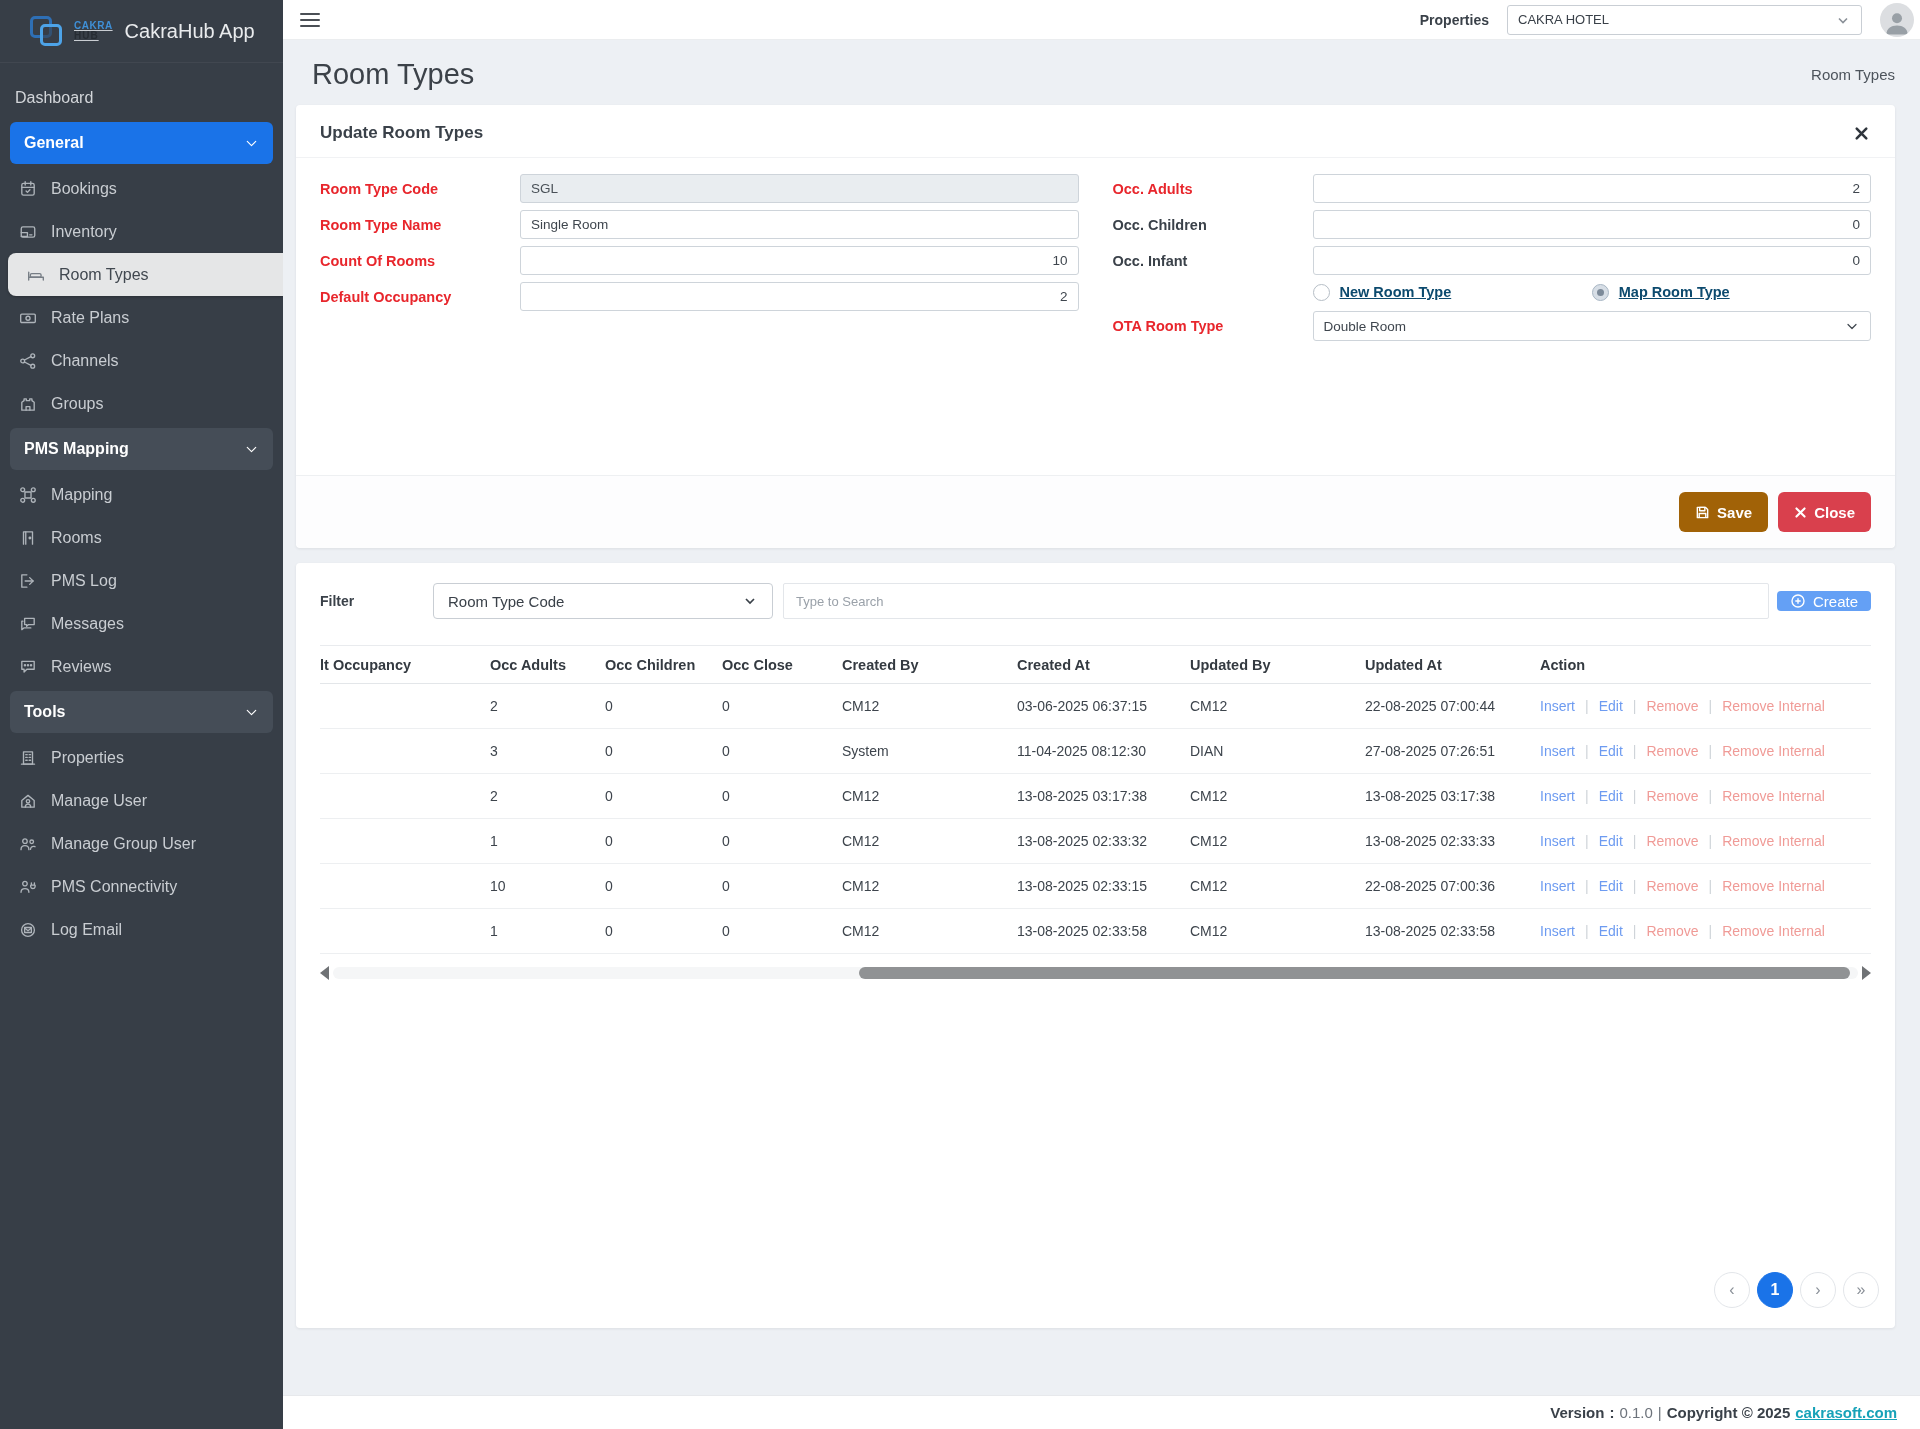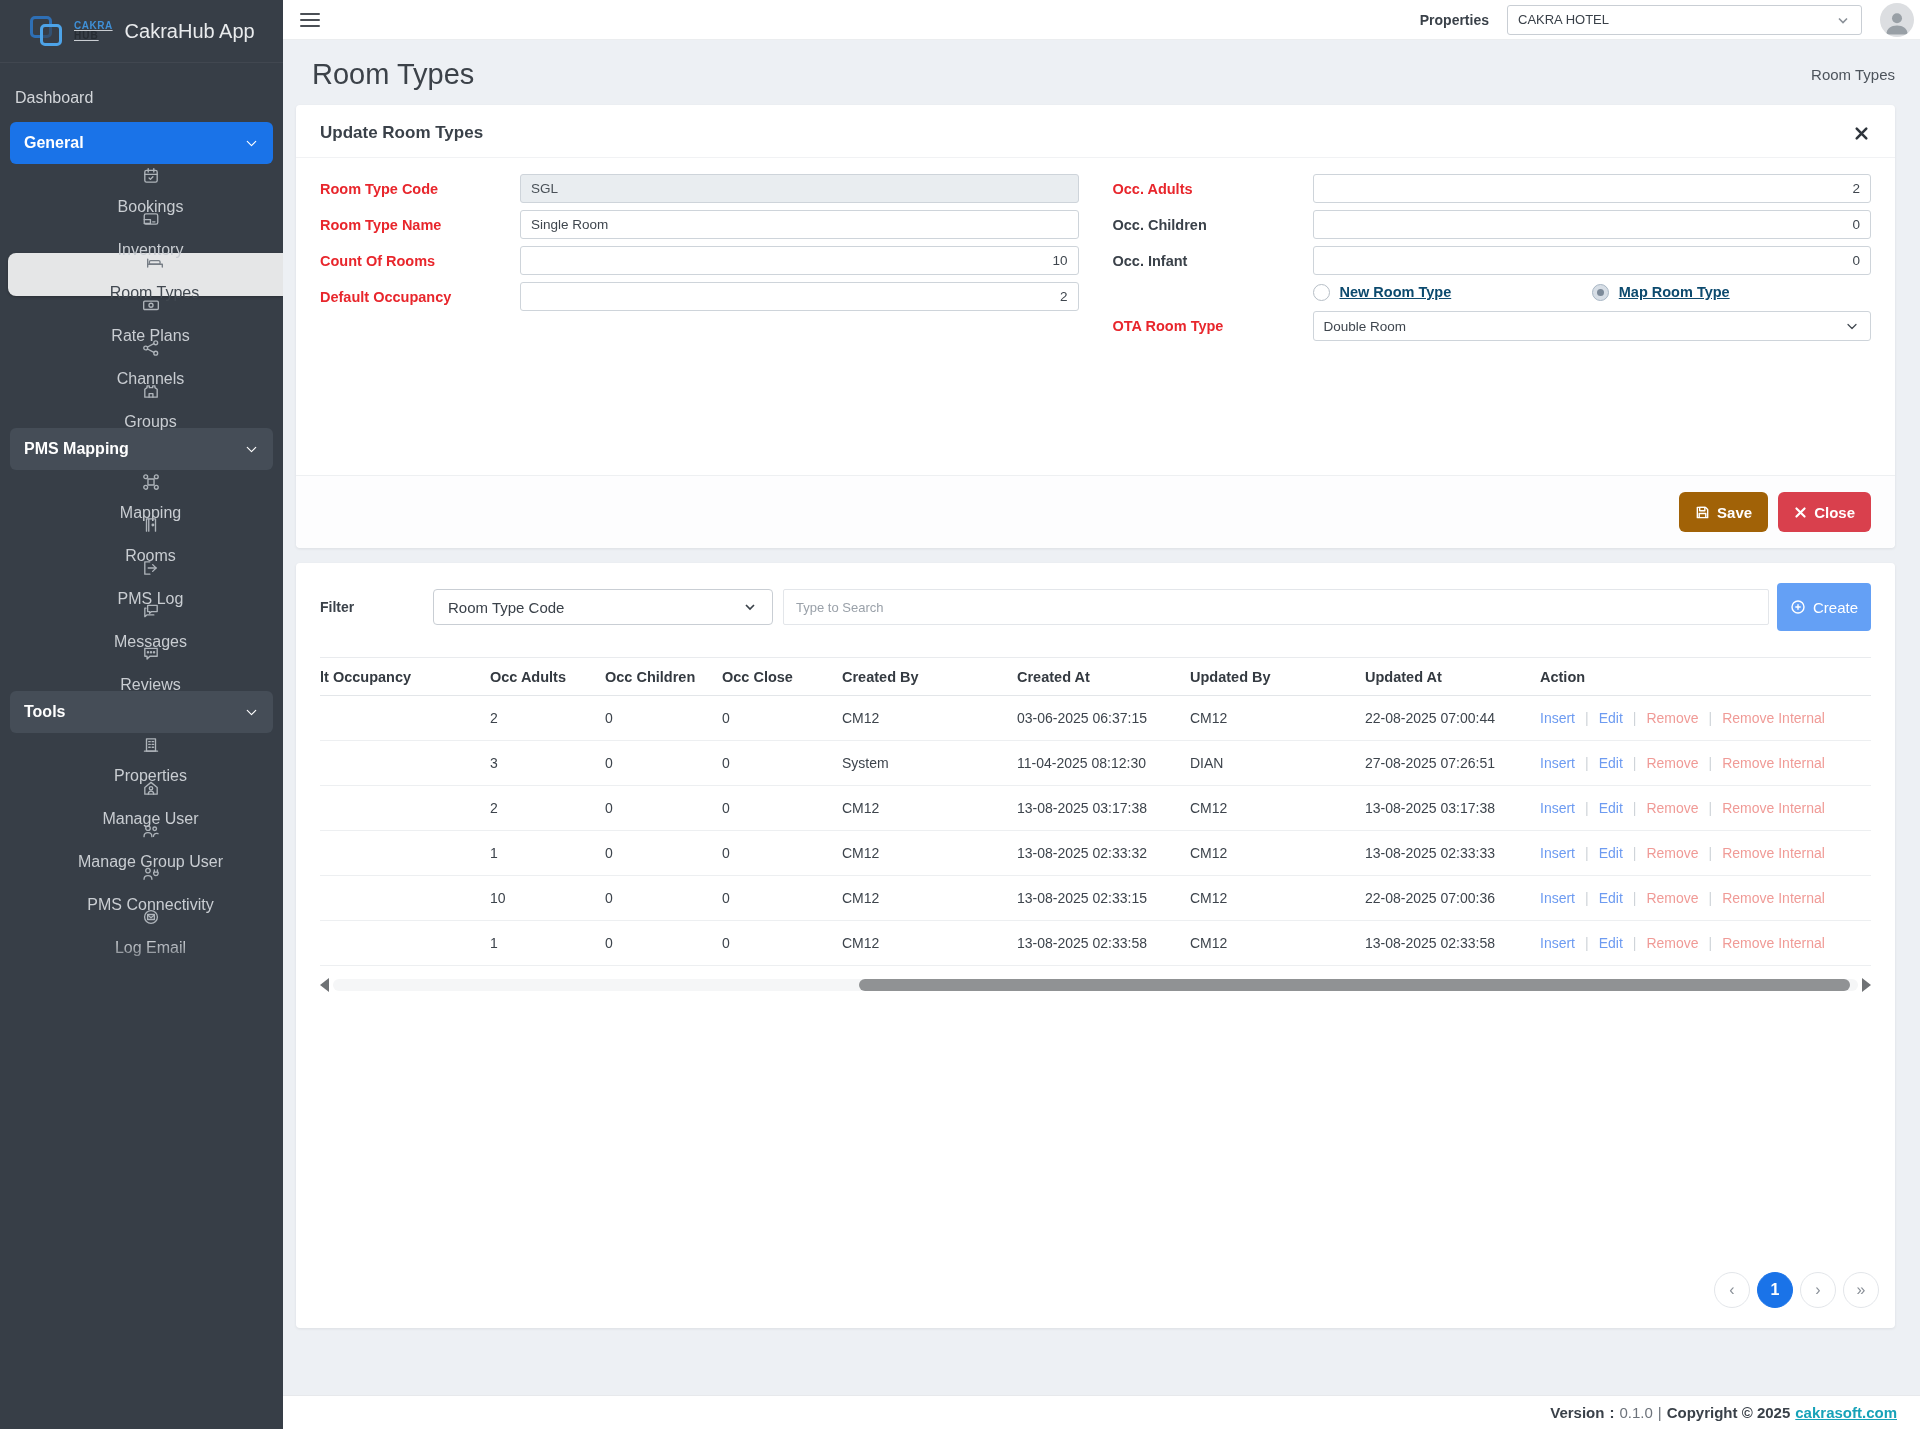--- a/index.html
+++ b/index.html
@@ -15,21 +15,21 @@
   .logo-stack { display:flex; flex-direction:column; line-height:10px; margin-right:2px;text-decoration:underline; }
   .logo-stack .l1 { font-size:10px; font-weight:bold; color:#3f8fd6; letter-spacing:.5px; }
   .logo-stack .l2 { font-size:10px; font-weight:bold; color:#262c33; letter-spacing:1px; }
   .app-title { font-size:20px; color:#e9ebed; font-weight:400; white-space:nowrap; }
   nav.nav { padding-top:13px; height:912px; overflow:hidden; position:relative; }
   nav.nav::after { content:""; position:absolute; left:0; right:0; bottom:0; height:34px; background:linear-gradient(to bottom, rgba(55,62,71,0), #373e47); pointer-events:none; }
   .nav-plain { height:43px; display:flex; align-items:center; padding-left:15px; font-size:16px; color:#d3d6da; cursor:pointer; }
   .nav-section { height:42px; margin:3px 10px; border-radius:6px; display:flex; align-items:center; justify-content:space-between; padding:0 14px; font-size:16px; font-weight:bold; color:#fff; cursor:pointer; }
   .nav-section.blue { background:#1a73e8; }
   .nav-section.grey { background:#454d57; }
-  .nav-link { height:43px; display:flex; align-items:center; gap:13px; padding-left:18px; font-size:16px; color:#c9cdd2; cursor:pointer;flex-direction:column; }
+  .nav-link { height:43px; display:flex; align-items:center; gap:13px; padding-left:18px; font-size:16px; color:#c9cdd2; cursor:pointer; }
   .nav-link .nicon { width:20px; height:20px; display:flex; align-items:center; justify-content:center; color:#aeb4ba; }
   .nav-link.active { background:#e5e6e7; color:#414850; margin-left:8px; border-radius:8px 0 0 8px; box-shadow:0 1px 3px rgba(0,0,0,.25); }
   .nav-link.active .nicon { color:#767d85; }
   .chev { width:16px; height:16px; }
 
   
   .main { flex:1; display:flex; flex-direction:column; height:1429px; background:#edf0f4; }
   .topbar { height:40px; background:#fff; display:flex; align-items:center; padding:0 6px 0 17px; border-bottom:1px solid #ebedef; }
   .hamburger { width:20px; display:flex; flex-direction:column; gap:4px; cursor:pointer; }
   .hamburger span { display:block; height:2px; background:#4a4f55; border-radius:1px; }
@@ -72,21 +72,21 @@
   .btn-close { background:#d9404d; }
 
   
   .card-list { margin-top:15px; height:765px; position:relative; }
   .filter-row { display:flex; align-items:center; padding:20px 24px 0; }
   .filter-label { width:113px; font-size:14px; font-weight:bold; color:#3a4149; }
   .filter-select { width:340px; height:36px; border:1px solid #c9ced4; border-radius:4px; display:flex; align-items:center; padding:0 14px; font-size:15px; color:#3a4149; cursor:pointer; }
   .filter-select .val { flex:1; }
   .search-input { flex:1; height:36px; border:1px solid #e3e6ea; border-radius:2px; margin-left:10px; padding:0 12px; font-size:13px; color:#3f464e; font-family:"Liberation Sans",sans-serif; outline:none; }
   .search-input::placeholder { color:#9aa1a9; }
-  .btn-create { margin-left:8px; height:48px; background:#64a0f5; border:none; border-radius:4px; color:#fff; font-size:15px; display:flex; align-items:center; gap:7px; padding:0 13px; cursor:pointer; font-family:"Liberation Sans",sans-serif; }
+  .btn-create { margin-left:8px; height:20px; background:#64a0f5; border:none; border-radius:4px; color:#fff; font-size:15px; display:flex; align-items:center; gap:7px; padding:0 13px; cursor:pointer; font-family:"Liberation Sans",sans-serif; }
 
   .tbl { margin:26px 24px 0; border-top:1px solid #e9ebee; }
   .tbl-header, .tbl-row { display:grid; grid-template-columns:170px 115px 117px 120px 175px 173px 175px 175px 1fr; align-items:center; }
   .tbl-header { height:38px; border-bottom:1px solid #e3e6e9; }
   .tbl-header > div { font-size:14.5px; font-weight:bold; color:#343a41; overflow:hidden; white-space:nowrap; }
   .tbl-row { height:45px; border-bottom:1px solid #edeff1; }
   .tbl-row > div { font-size:14px; color:#3d444c; white-space:nowrap; overflow:hidden; }
   .act-link { cursor:pointer; }
   .act-link.blue { color:#6d9bf1; }
   .act-link.red { color:#f09b97; }

